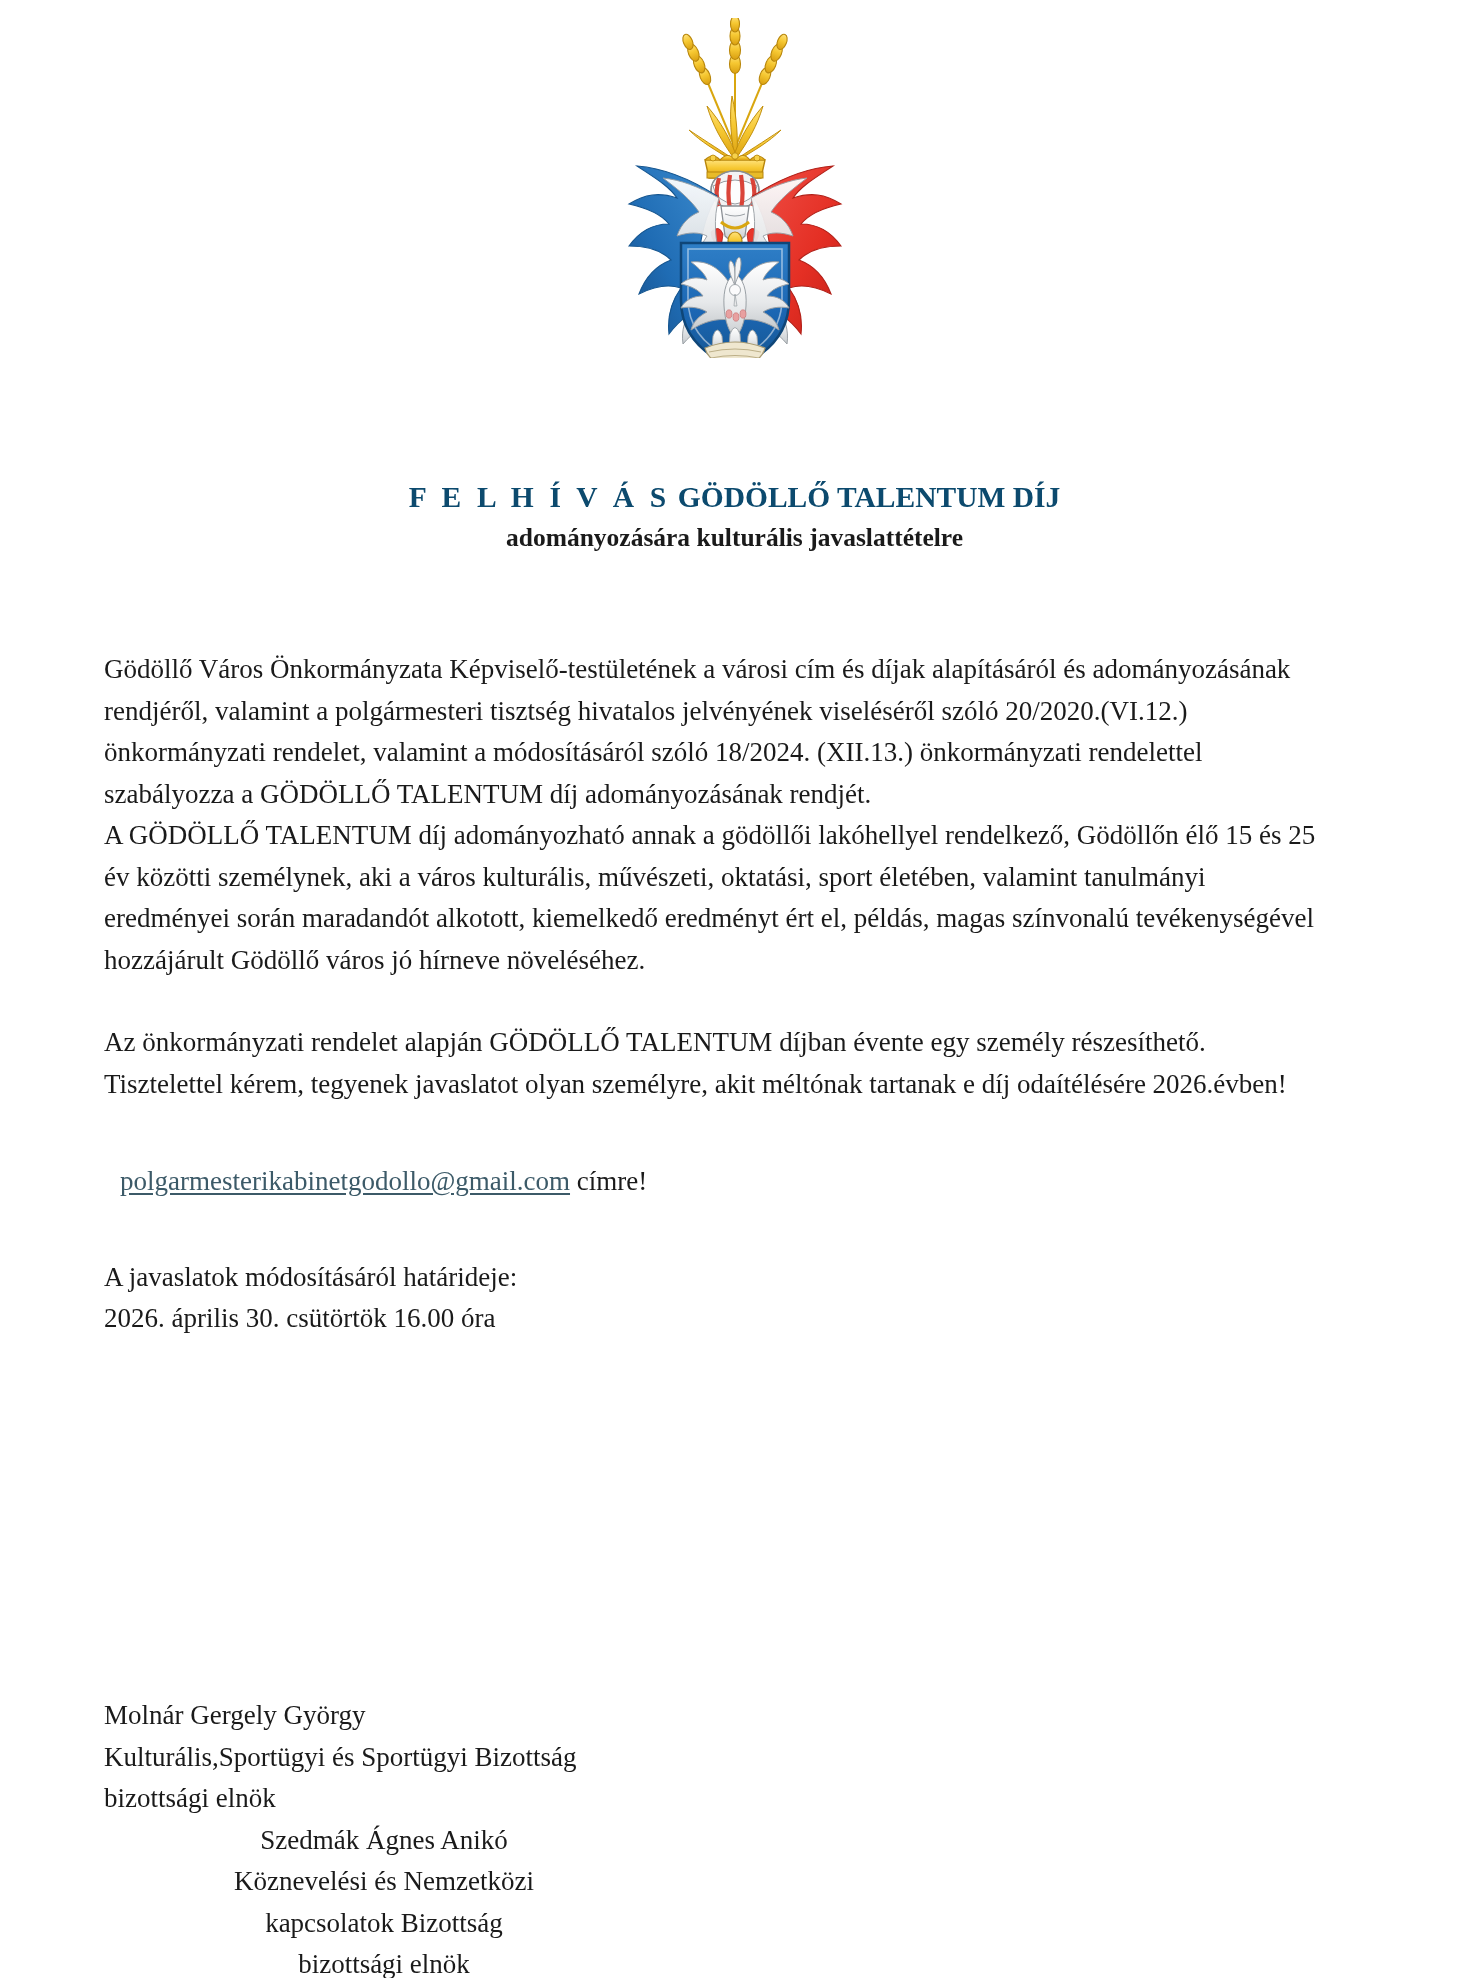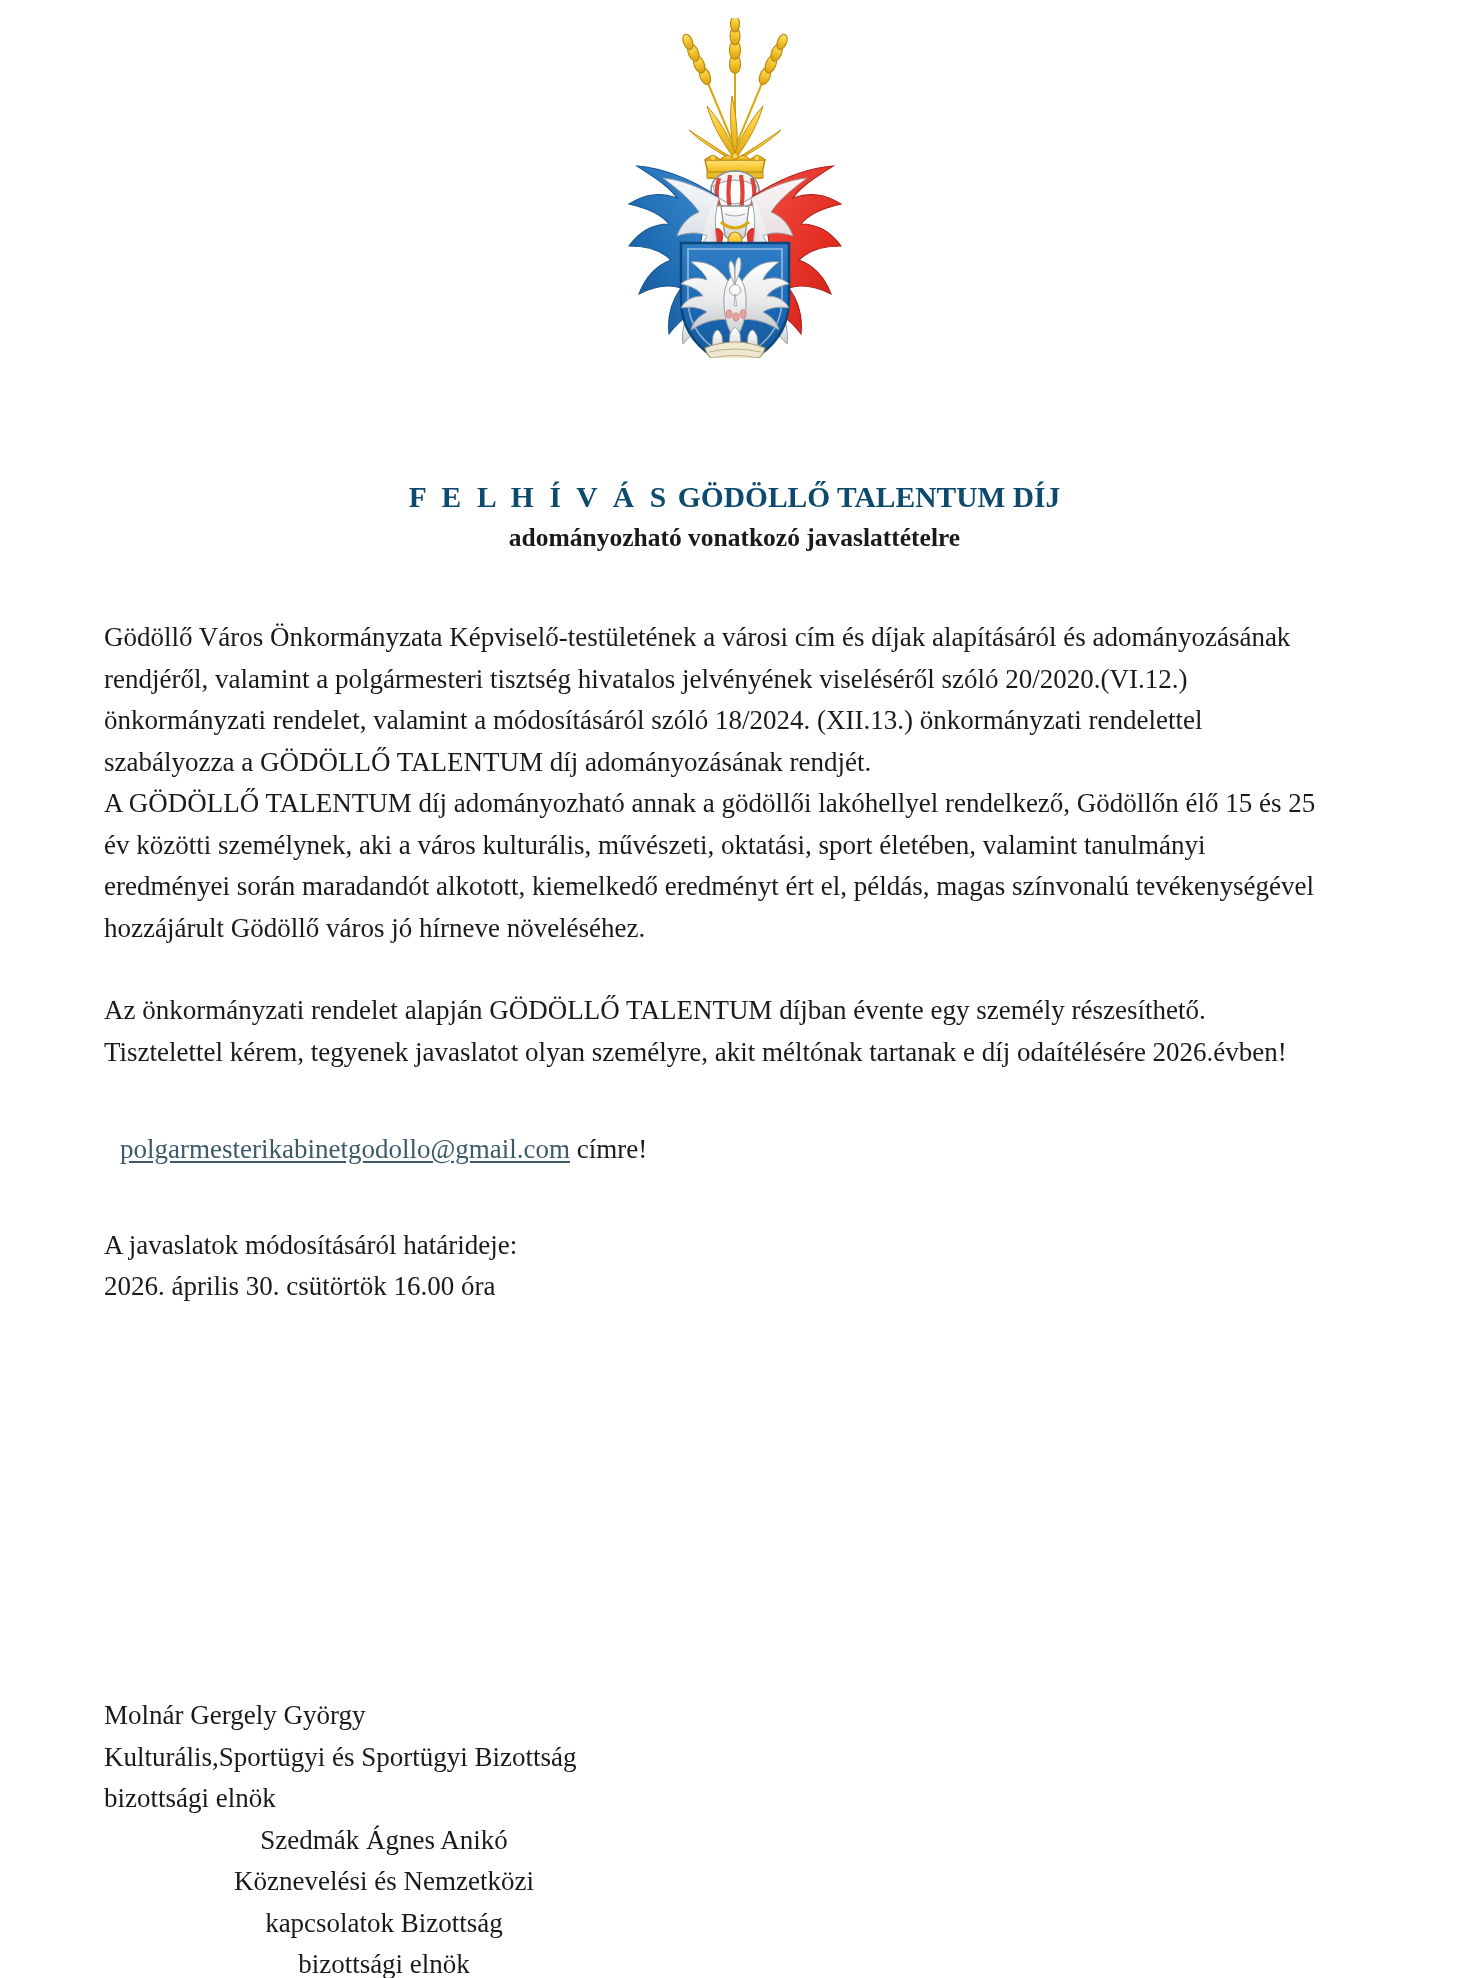--- a/index.html
+++ b/index.html
@@ -62,21 +62,21 @@
     font-weight: bold;
     font-size: 25.5px;
     line-height: 1.3;
     margin-top: 5px;
     color: #1a1a1a;
   }
 
   
   .body-block {
     position: absolute;
-    top: 617px;
+    top: 649px;
     left: 104px;
     width: 1222px;
   }
   .para {
     font-size: 27px;
     line-height: 41.5px;
     color: #1a1a1a;
     text-align: left;
     margin: 0;
   }
@@ -294,21 +294,21 @@
             <path d="M126 340 Q150 335 174 340"></path>
             <path d="M130 345 Q150 342 170 345"></path>
           </g>
         </g>
       </g>
     </svg>
   </div>
 
   <div class="title-block">
     <div class="title-main"><span class="spaced">F E L H Í V Á S</span> <span>GÖDÖLLŐ TALENTUM DÍJ</span></div>
-    <div class="title-sub">adományozható vonatkozó javaslattételre</div>
+    <div class="title-sub">adományozására kulturális javaslattételre</div>
   </div>
 
   <div class="body-block">
     <p class="para">Gödöllő Város Önkormányzata Képviselő-testületének a városi cím és díjak alapításáról és adományozásának rendjéről, valamint a polgármesteri tisztség hivatalos jelvényének viseléséről szóló 20/2020.(VI.12.) önkormányzati rendelet, valamint a módosításáról szóló 18/2024. (XII.13.) önkormányzati rendelettel szabályozza a GÖDÖLLŐ TALENTUM díj adományozásának rendjét.</p>
     <p class="para">A GÖDÖLLŐ TALENTUM díj adományozható annak a gödöllői lakóhellyel rendelkező, Gödöllőn élő 15 és 25 év közötti személynek, aki a város kulturális, művészeti, oktatási, sport életében, valamint tanulmányi eredményei során maradandót alkotott, kiemelkedő eredményt ért el, példás, magas színvonalú tevékenységével hozzájárult Gödöllő város jó hírneve növeléséhez.</p>
     <div class="gap-lg"></div>
     <p class="para">Az önkormányzati rendelet alapján GÖDÖLLŐ TALENTUM díjban évente egy személy részesíthető.</p>
     <p class="para">Tisztelettel kérem, tegyenek javaslatot olyan személyre, akit méltónak tartanak e díj odaítélésére 2026.évben!</p>
     <div class="gap-md"></div>
     <p class="mailline"><a class="maillink" href="#">polgarmesterikabinetgodollo@gmail.com</a><span> címre!</span></p>

